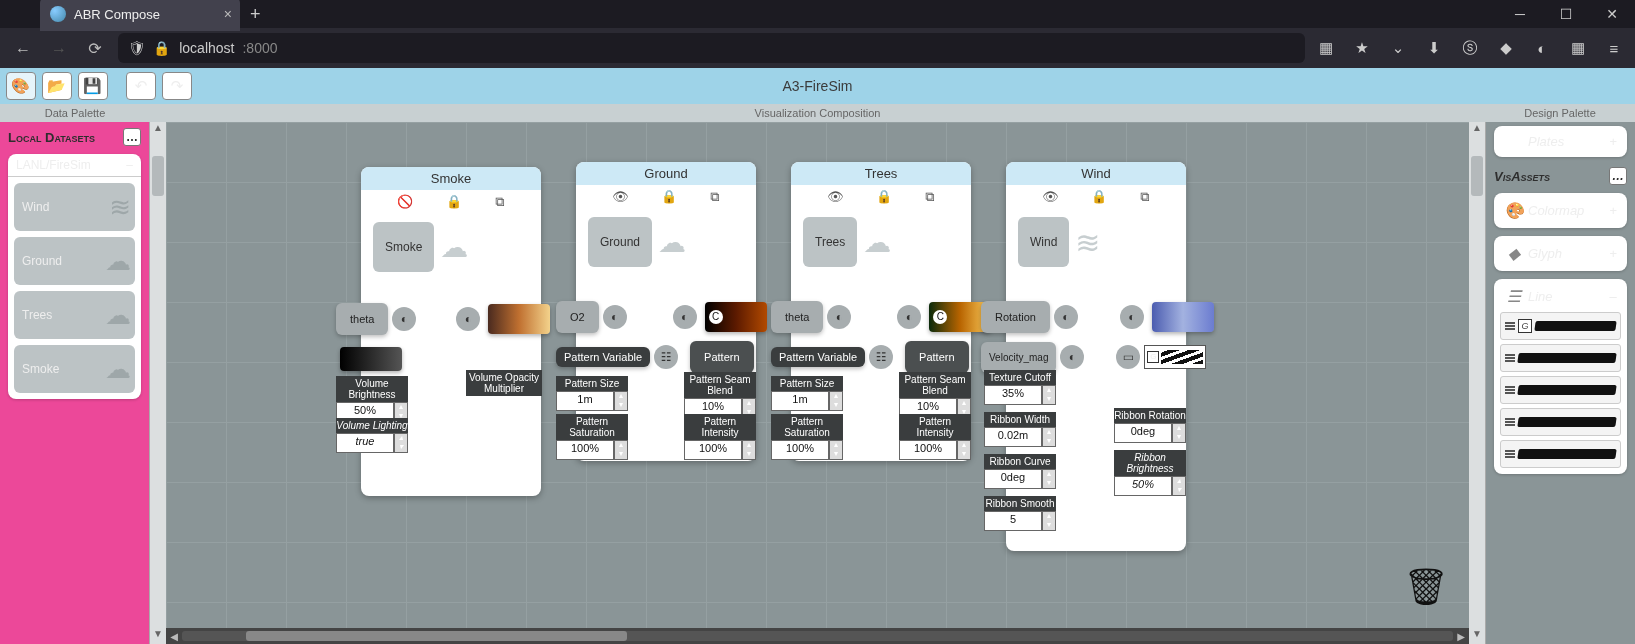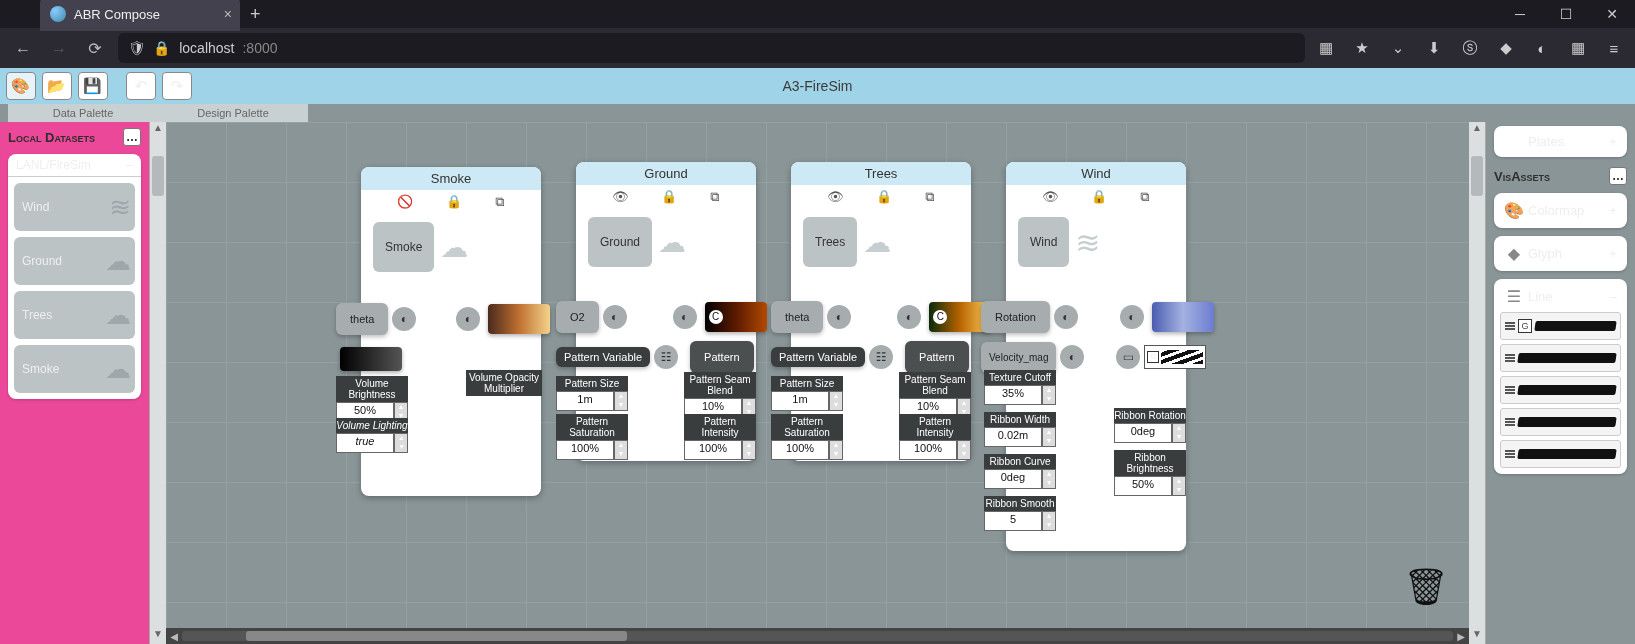--- a/index.html
+++ b/index.html
@@ -28,21 +28,21 @@
 .app { flex:1; display:flex; flex-direction:column; background:#8a9597; overflow:hidden; }
 .toolbar { height:36px; background:#9ed3e8; display:flex; align-items:center; padding:0 6px; gap:6px; position:relative; }
 .tbtn { width:30px; height:28px; background:#fff; border:1px solid #888; border-radius:4px; display:flex; align-items:center; justify-content:center; font-size:15px; cursor:pointer; }
 .tbtn.alt { background:#e6f4fa; }
 .projtitle { position:absolute; left:50%; transform:translateX(-50%); font-size:14px; color:#3b3b3b; }
 
 .panelhdr { height:18px; background:#c8d0d2; color:#666; font-size:11px; text-align:center; line-height:18px; }
 
 .appbody { flex:1; display:flex; overflow:hidden; }
 .leftpanel { width:150px; background:#ec4899; display:flex; flex-direction:column; border-right:1px solid #aaa; }
-.rightpanel { width:150px; background:#8a9597; display:flex; flex-direction:column; border-left:1px solid #aaa; }
+.rightpanel { width:150px; background:#8a9597; display:flex; flex-direction:column; border-left:1px solid #aaa;font-style:italic; }
 .canvaswrap { flex:1; display:flex; flex-direction:column; position:relative; background:#8a9597; }
 .scrollv { width:16px; background:#dcdfe0; display:flex; flex-direction:column; justify-content:space-between; }
 .scrollv .thumb { background:#b4b9bb; height:40px; margin:18px 2px 0 2px; border-radius:3px; cursor:pointer; }
 .scrollv .arrow { height:16px; text-align:center; font-size:10px; color:#666; cursor:pointer; }
 
 .section-hdr { font-size:13px; font-variant:small-caps; font-weight:bold; color:#2e2e2e; padding:6px 8px 4px 8px; display:flex; justify-content:space-between; align-items:center; }
 .section-hdr .box { width:18px; height:18px; background:#fff; border:1px solid #777; border-radius:3px; font-size:12px; line-height:16px; text-align:center; cursor:pointer; }
 .dataset-box { margin:4px 8px; background:#fff; border-radius:8px; box-shadow:0 1px 3px rgba(0,0,0,.2); }
 .dataset-title { padding:4px 8px; font-size:12px; display:flex; justify-content:space-between; border-bottom:1px solid #ccc; }
 .ds-items { padding:6px; display:flex; flex-direction:column; gap:6px; }
@@ -153,22 +153,23 @@
  <div class="toolbar">
    <div class="tbtn alt">🎨</div>
    <div class="tbtn">📂</div>
    <div class="tbtn">💾</div>
    <div style="width:6px"></div>
    <div class="tbtn">↶</div>
    <div class="tbtn">↷</div>
    <div class="projtitle">A3-FireSim</div>
  </div>
 
- <div style="display:flex;margin-left:8px;">
+ <div style="display:flex;">
    <div class="panelhdr" style="width:150px">Data Palette</div>
+   <div class="panelhdr" style="flex:1">Visualization Composition</div>
    <div class="panelhdr" style="width:150px">Design Palette</div>
  </div>
 
  <div class="appbody">
 
   <div class="leftpanel">
     <div class="section-hdr">
       <span>Local Datasets</span>
       <span class="box">…</span>
     </div>
@@ -480,21 +481,21 @@
       <div class="param" style="left:948px; top:286px;">
         <div class="lbl">Ribbon Rotation</div>
         <div class="valrow">
               <div class="val">0deg</div>
               <div class="spin">
                 <span>▴</span>
                 <span>▾</span>
               </div>
             </div>
       </div>
-      <div class="param" style="left:948px; top:328px;">
+      <div class="param" style="left:948px; top:328px;font-style:italic;">
         <div class="lbl">Ribbon Brightness</div>
         <div class="valrow">
               <div class="val">50%</div>
               <div class="spin">
                 <span>▴</span>
                 <span>▾</span>
               </div>
             </div>
       </div>
 

